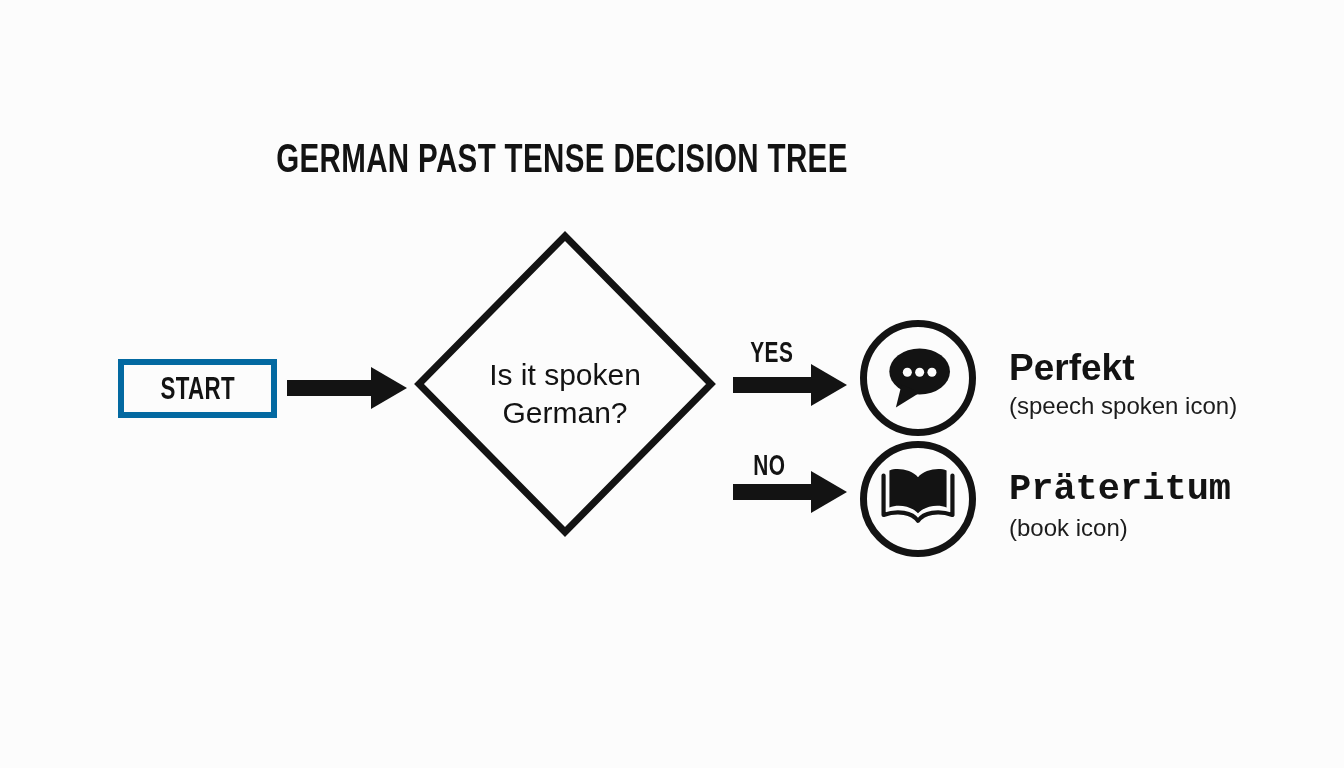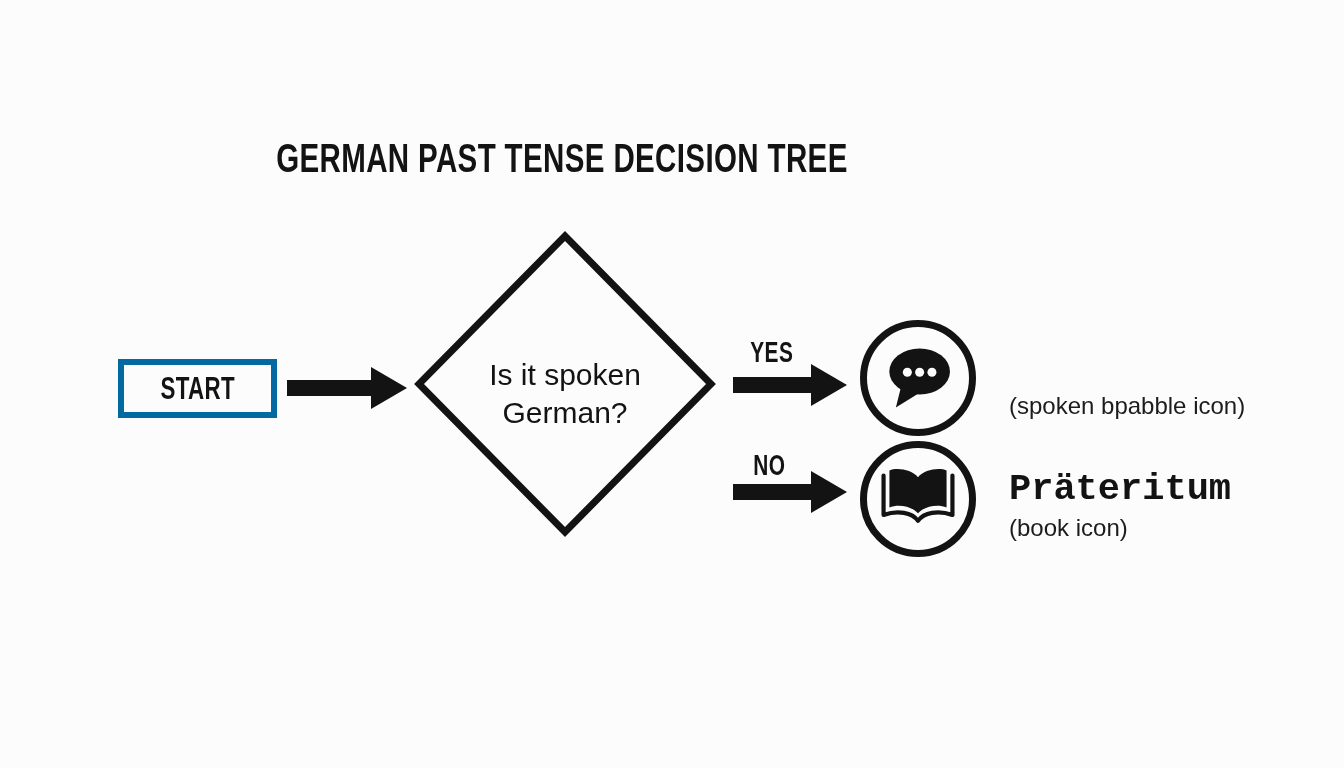--- a/index.html
+++ b/index.html
@@ -144,21 +144,22 @@
   <div class="icon-circle circle-speech">
     <svg width="82" height="82" viewBox="0 0 100 100">
       <ellipse cx="52" cy="42" rx="37" ry="28" fill="#131313"></ellipse>
       <polygon points="30,58 23,86 52,68" fill="#131313"></polygon>
       <circle cx="37" cy="43" r="5.5" fill="#fcfcfc"></circle>
       <circle cx="52" cy="43" r="5.5" fill="#fcfcfc"></circle>
       <circle cx="67" cy="43" r="5.5" fill="#fcfcfc"></circle>
     </svg>
   </div>
 
-  <div class="outcome-note perfekt-note">(spoken bpabble icon)</div>
+  <div class="outcome-name perfekt-name">Perfekt</div>
+  <div class="outcome-note perfekt-note">(speech spoken icon)</div>
 
   <div class="branch-label no-label">
     <span class="cond">NO</span>
   </div>
   <svg class="arrow" style="left:733px; top:470px;" width="114" height="44" viewBox="0 0 114 44">
     <rect x="0" y="14" width="84" height="16" fill="#131313"></rect>
     <polygon points="78,1 114,22 78,43" fill="#131313"></polygon>
   </svg>
 
   <div class="icon-circle circle-book">

